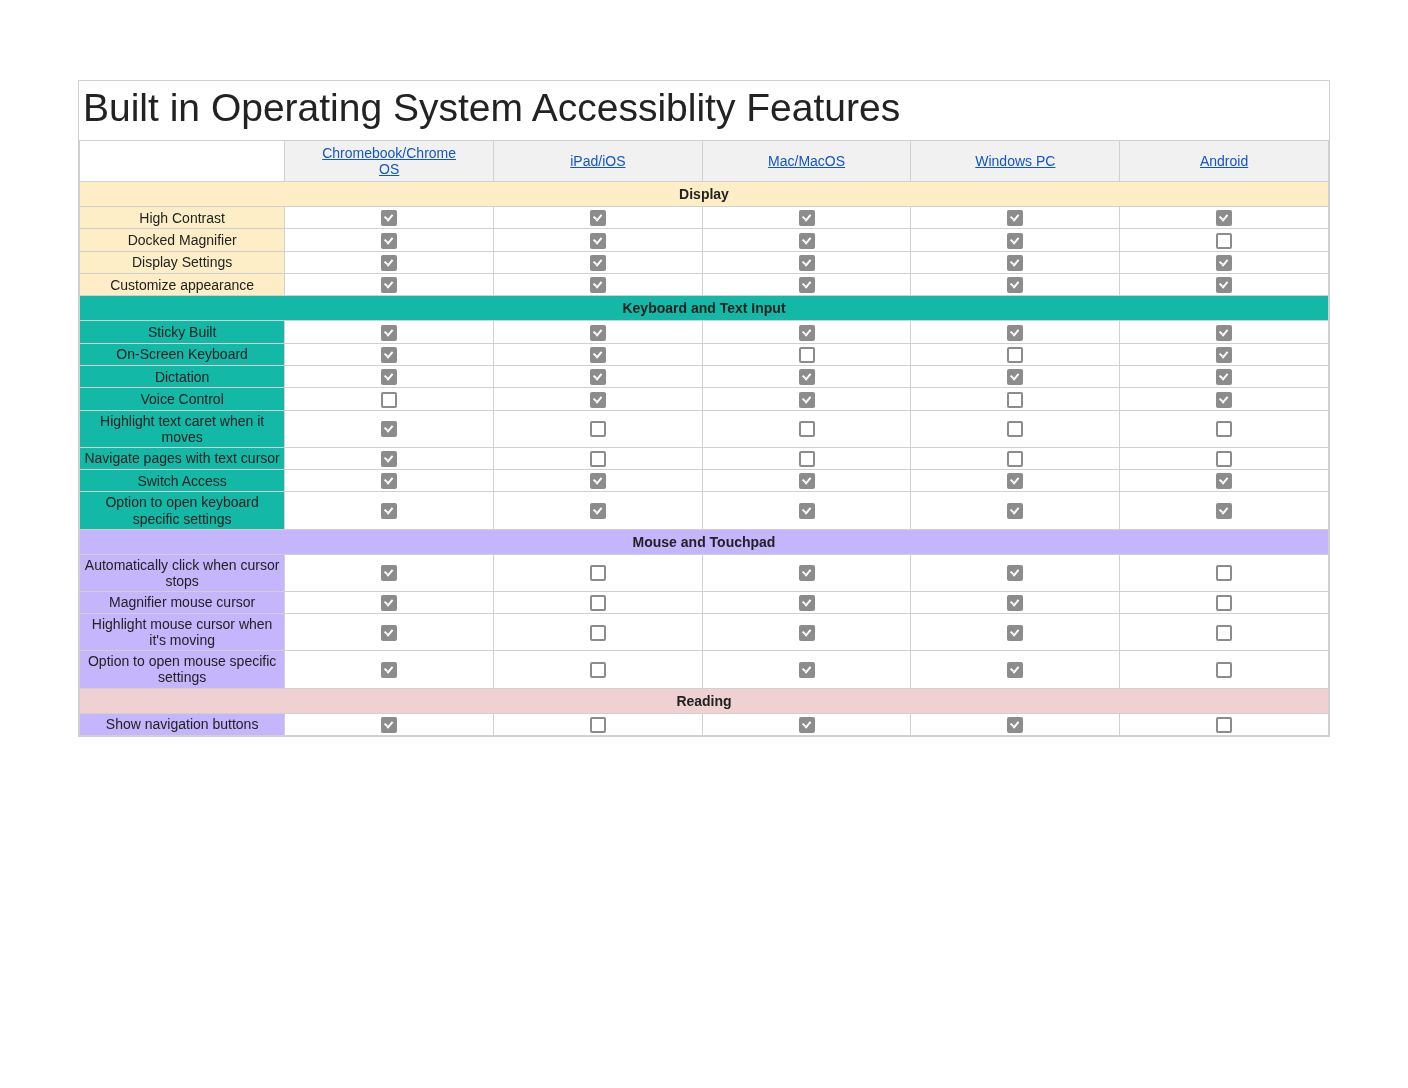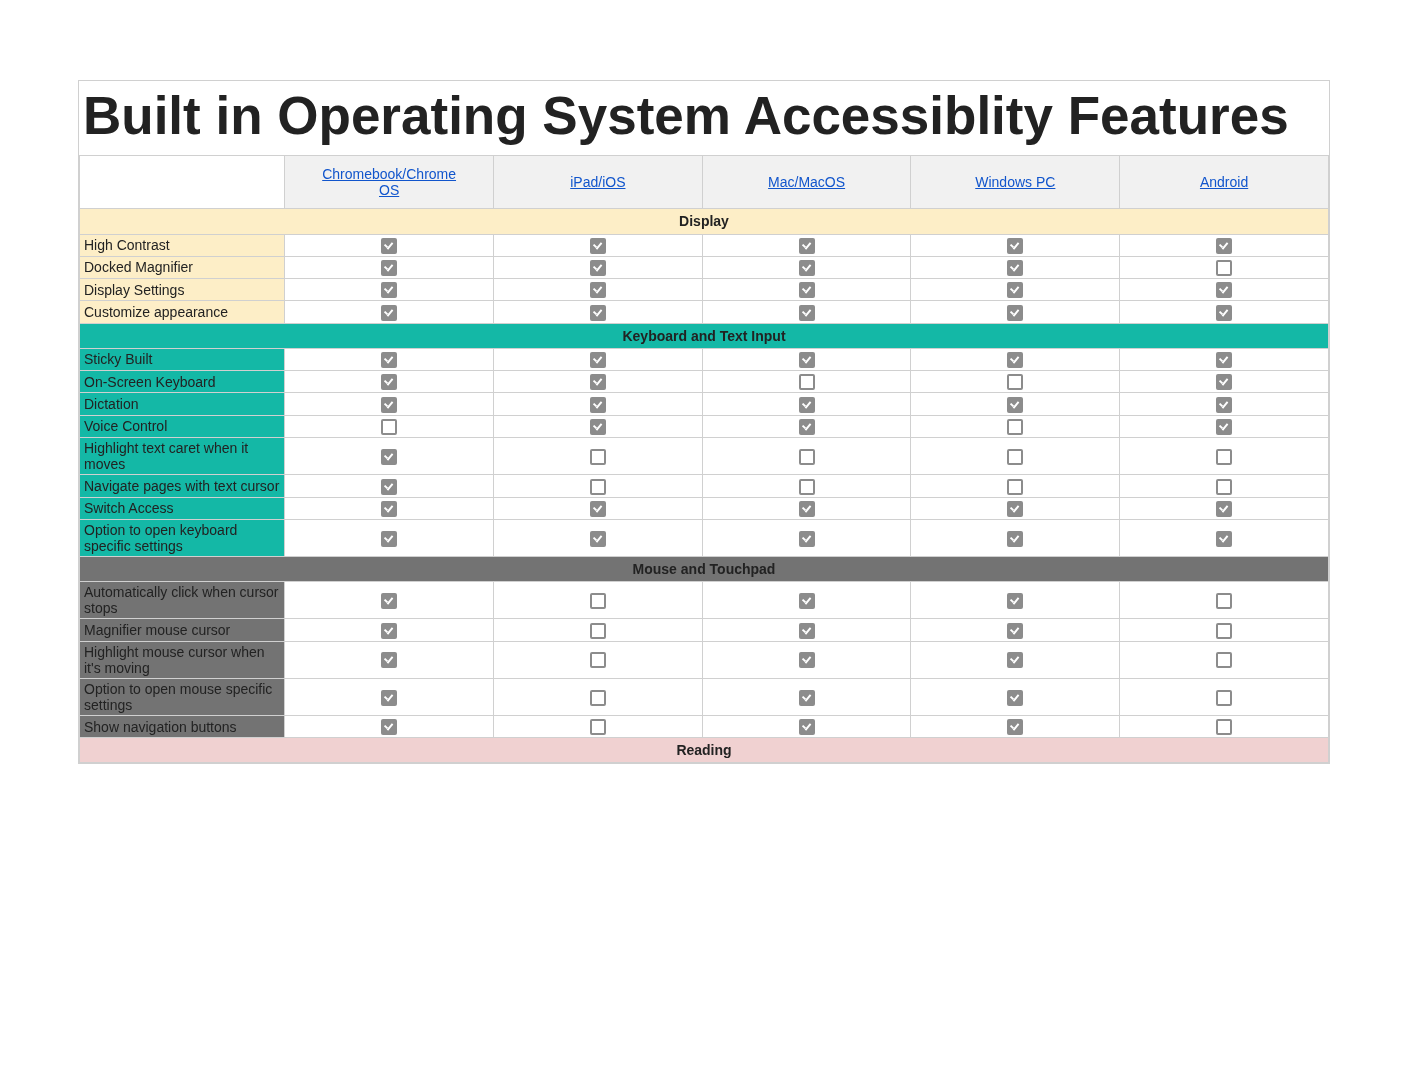--- a/index.html
+++ b/index.html
@@ -11,55 +11,55 @@
     color: #222;
     width: 1408px;
   }
   .page {
     padding: 80px 78px 0 78px;
   }
   .frame {
     border: 1px solid #d0d0d0;
   }
   .title {
-    font-size: 53px;
-    font-weight: 700;
+    font-size: 39px;
+    font-weight: 400;
     padding: 6px 4px 10px 4px;
     line-height: 1.1;
   }
   table {
     border-collapse: collapse;
     width: 100%;
     table-layout: fixed;
   }
   col.label   { width: 176px; }
   col.oscol   { width: 179px; }
   th, td {
     border: 1px solid #d0d0d0;
     vertical-align: middle;
     font-size: 14px;
     line-height: 1.15;
   }
   th.oshead {
     background: #f1f1f1;
     text-align: center;
     font-weight: 400;
-    padding: 10px 4px;
+    padding: 4px 4px;
   }
   th.oshead a {
     color: #1155cc;
     text-decoration: underline;
   }
   td.sect {
     text-align: center;
     font-weight: 700;
     padding: 4px 4px;
   }
   td.feat {
-    text-align: left;
+    text-align: center;
     padding: 2px 4px;
   }
   td.cell {
     text-align: center;
     padding: 2px 0;
     background: #ffffff;
   }
   .cb {
     display: inline-block;
     width: 16px;
@@ -92,21 +92,21 @@
     background: #fff;
     transform: rotate(-50deg);
   }
   .cb-off {
     border: 2px solid #8c8c8c;
     background: #fff;
   }
   
   .t-yellow { background: #fdeec7; }
   .t-green  { background: #14b8a6; }
-  .t-blue   { background: #737373; }
+  .t-blue   { background: #c4b5fd; }
   .t-pink   { background: #f0d1d1; }
 </style>
 </head>
 <body>
 
 <div class="page">
   <div class="frame">
     <div class="title">Built in Operating System Accessiblity Features</div>
     <table>
       <colgroup>
@@ -271,26 +271,26 @@
           </tr>
           <tr>
             <td class="feat t-blue">Option to open mouse specific settings</td>
             <td class="cell"><span class="cb cb-on"></span></td>
             <td class="cell"><span class="cb cb-off"></span></td>
             <td class="cell"><span class="cb cb-on"></span></td>
             <td class="cell"><span class="cb cb-on"></span></td>
             <td class="cell"><span class="cb cb-off"></span></td>
           </tr>
           <tr>
+            <td colspan="6" class="sect t-pink">Reading</td>
+          </tr>
+          <tr>
             <td class="feat t-blue">Show navigation buttons</td>
             <td class="cell"><span class="cb cb-on"></span></td>
             <td class="cell"><span class="cb cb-off"></span></td>
             <td class="cell"><span class="cb cb-on"></span></td>
             <td class="cell"><span class="cb cb-on"></span></td>
             <td class="cell"><span class="cb cb-off"></span></td>
-          </tr>
-          <tr>
-            <td colspan="6" class="sect t-pink">Reading</td>
           </tr>
         </tbody>
     </table>
   </div>
 </div>
 
 </body></html>

